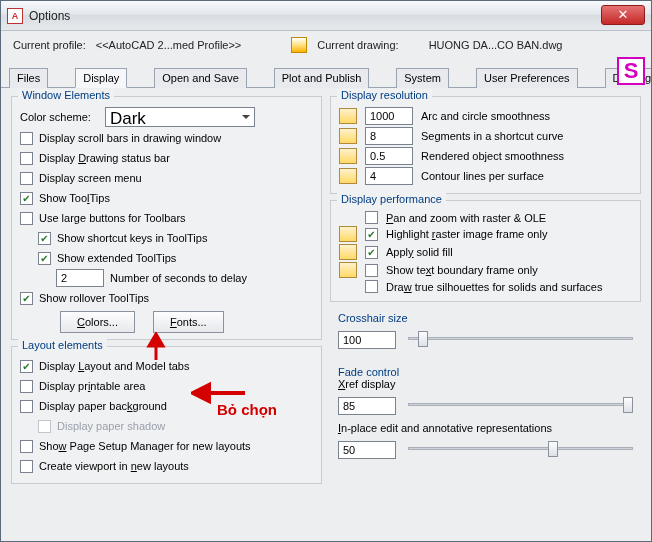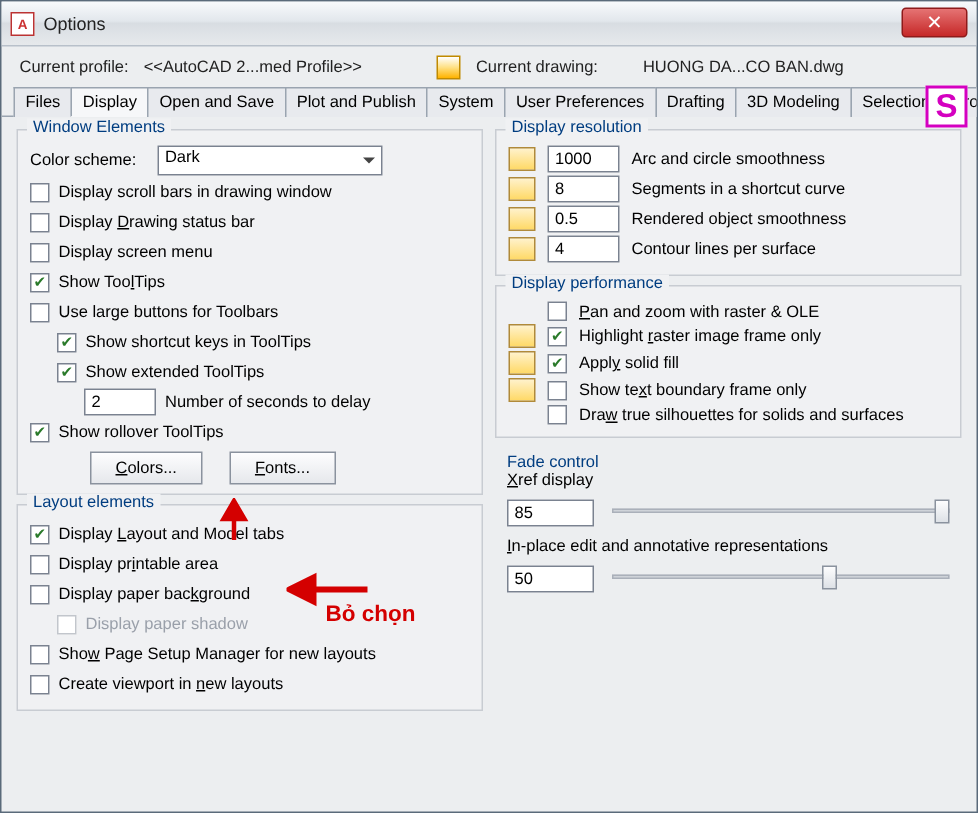--- a/index.html
+++ b/index.html
@@ -6,34 +6,34 @@
   body { margin: 0; font-family: "Segoe UI", Tahoma, sans-serif; font-size: 11px; background: #888; }
   .window { width: 652px; height: 542px; background: #eceef0; border: 1px solid #5a6a7a; box-shadow: 0 4px 24px rgba(0,0,0,.4); position: relative; overflow: hidden; }
   .titlebar { height: 30px; background: linear-gradient(#f8fafc,#e2e7ec 45%,#d8dde2 50%,#e6e9ec); display: flex; align-items: center; padding: 0 0 0 6px; border-bottom: 1px solid #b8c0ca; position: relative; }
   .appicon { width: 16px; height: 16px; background: #fff; border: 1px solid #b33; color: #c33; font: bold 9px/14px Arial; text-align: center; margin-right: 6px; }
   .title { font-size: 12px; color: #222; }
   .closebtn { position: absolute; right: 6px; top: 4px; width: 44px; height: 20px; background: linear-gradient(#e57373,#c62828); border: 1px solid #8e1a1a; border-radius: 3px; color: #fff; text-align: center; line-height: 17px; font-size: 13px; }
   .toprow { display: flex; align-items: center; padding: 6px 12px 2px 12px; gap: 10px; }
   .toprow .lbl { color: #222; }
   .toprow .val { color: #222; }
   .toprow .docicon { width: 16px; height: 16px; background: linear-gradient(#fff,#ffe082 50%,#ffb300); border: 1px solid #c08a00; margin-left: 40px; }
-  .tabs { display: flex; padding: 0 8px; margin-top: 2px; border-bottom: 1px solid #9aa4b0; }
+  .tabs { display: flex; padding: 0 8px; margin-top: 12px; border-bottom: 1px solid #9aa4b0; gap: 28px; }
   .tab { padding: 3px 7px; border: 1px solid #9aa4b0; border-bottom: none; background: #e8eaee; margin-right: -1px; position: relative; top: 1px; font-size: 11px; white-space: nowrap; }
   .tab.active { background: #f6f7f9; border-bottom: 1px solid #f6f7f9; }
   .body { display: flex; padding: 8px 10px 0 10px; gap: 8px; height: 432px; position: relative; }
   .col { flex: 1; }
   .group { border: 1px solid #c8ccd2; margin-bottom: 6px; padding: 8px 8px 6px 8px; position: relative; background: #f0f1f3; }
   .group.noframe { border: none; background: transparent; padding: 4px 8px; margin-bottom: 2px; }
   .group .gtitle { position: absolute; top: -8px; left: 6px; background: #f0f1f3; padding: 0 4px; color: #003d80; }
   .row { display: flex; align-items: center; gap: 6px; margin: 2px 0; min-height: 18px; }
   .row.ind1 { padding-left: 18px; }
   .row.ind2 { padding-left: 36px; }
   .cb { width: 13px; height: 13px; border: 1px solid #7a8290; background: #fff; display: inline-flex; align-items: center; justify-content: center; font-size: 10px; color: #2a7a2a; }
   .cb.checked::after { content: "✔"; }
-  .select { height: 20px; border: 1px solid #7a8290; background: #fff; padding: 1px 18px 1px 4px; position: relative; font-size: 11px; }
+  .select { height: 20px; border: 1px solid #7a8290; background: #fff; padding: 1px 18px 1px 4px; position: relative; font-size: 17px; }
   .select::after { content: ""; position: absolute; right: 4px; top: 7px; border: 4px solid transparent; border-top-color: #444; }
   .btn { height: 22px; border: 1px solid #8a929e; background: linear-gradient(#fdfdfe,#e6e8ec); padding: 0 16px; font-size: 11px; }
   .btnrow { display: flex; gap: 18px; padding-left: 40px; margin-top: 4px; }
   .numinput { width: 48px; height: 18px; border: 1px solid #7a8290; background: #fff; padding: 1px 4px; font-size: 11px; }
   .smicon { width: 18px; height: 16px; border: 1px solid #b08a3a; background: linear-gradient(#fff2cc,#ffd966); display: inline-block; }
   .resrow { display: flex; align-items: center; gap: 8px; margin: 2px 0; }
   .reslbl { flex: 1; }
   .slider { position: relative; height: 20px; margin: 2px 0 6px 0; }
   .slider .track { position: absolute; left: 0; right: 0; top: 9px; height: 3px; background: #cfd3d9; border: 1px solid #aab0ba; }
   .slider .thumb { position: absolute; top: 3px; width: 10px; height: 16px; background: linear-gradient(#fdfdfe,#dde1e6); border: 1px solid #8a929e; }
@@ -205,20 +205,30 @@
             <span class="cb"></span>
             <span>Show te<u>x</u>t boundary frame only</span>
           </div>
         <div class="resrow">
             <span style="width:18px"></span>
             <span class="cb"></span>
             <span>Dra<u>w</u> true silhouettes for solids and surfaces</span>
           </div>
       </div>
 
+      <div class="group noframe">
+        <div style="color:#003d80">Crosshair size</div>
+        <div class="row">
+          <input class="numinput" style="width: 58px;" value="100">
+          <div class="slider" style="flex:1;margin-left:6px">
+            <div class="track"></div>
+              <div class="thumb" id="thumb-cross" style="left: 10px;"></div>
+          </div>
+        </div>
+      </div>
 
       <div class="group noframe">
         <div style="color:#003d80">Fade control</div>
         <div><u>X</u>ref display</div>
         <div class="row">
           <input class="numinput" style="width: 58px;" value="85">
           <div class="slider" style="flex:1;margin-left:6px">
             <div class="track"></div>
               <div class="thumb" id="thumb-xref" style="right: 0px;"></div>
           </div>

